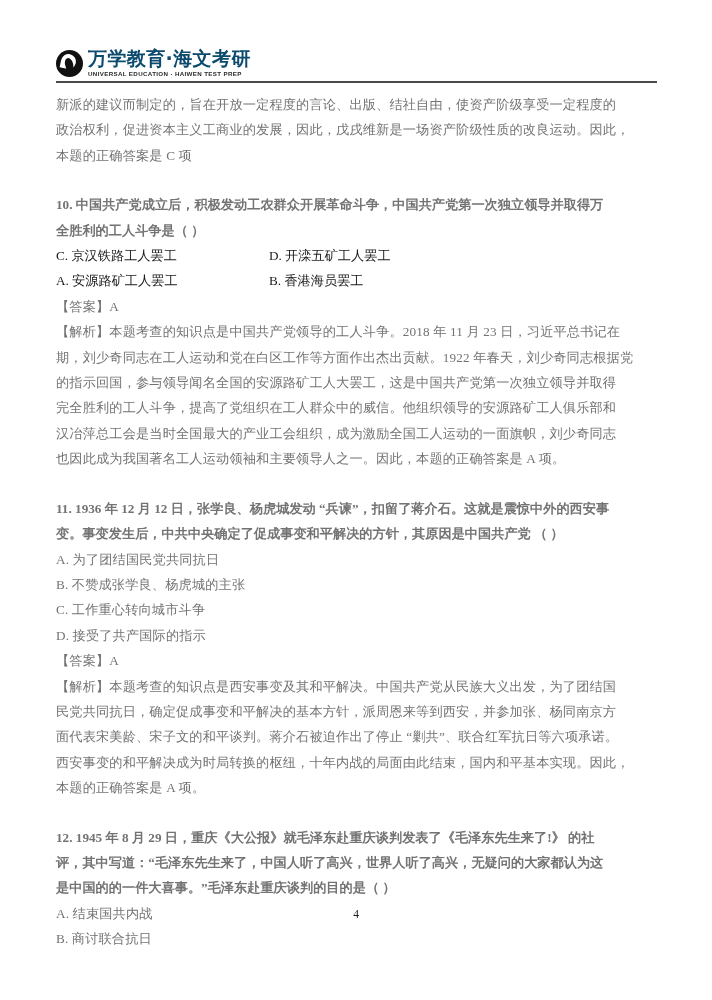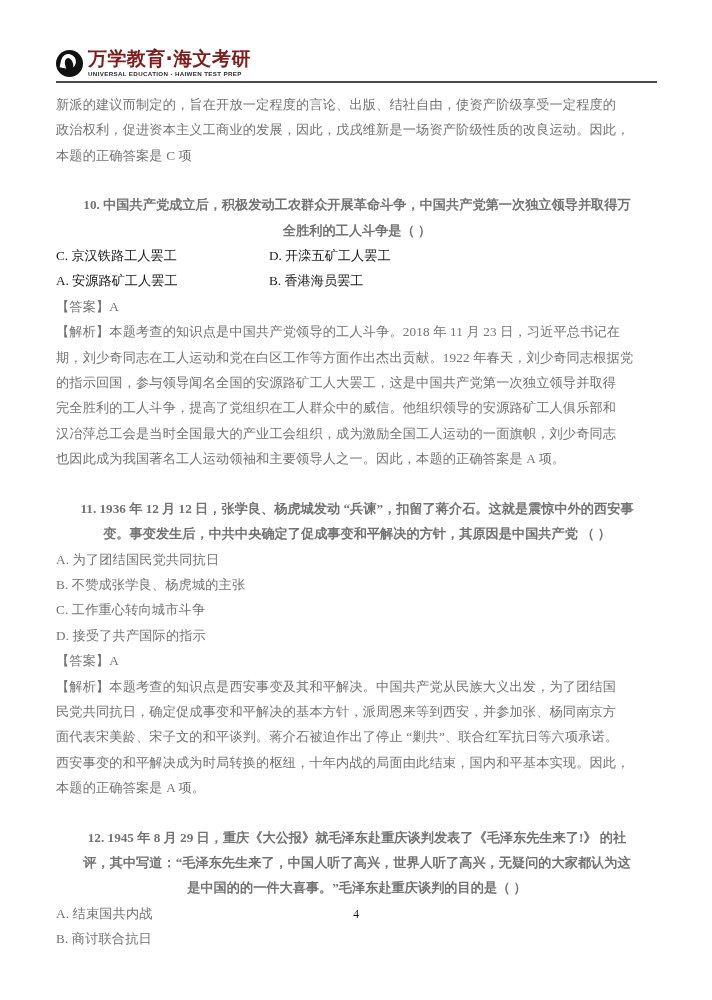--- a/index.html
+++ b/index.html
@@ -69,21 +69,21 @@
   .logo-text {
     display: flex;
     flex-direction: column;
     line-height: 1;
   }
   .logo-cn {
     font-family: "DejaVu Sans", "Liberation Sans", sans-serif;
     font-size: 19px;
     font-weight: bold;
     letter-spacing: 0.4px;
-    color: #7f1d1d;
+    color: #0c4a6e;
     line-height: 20px;
     white-space: nowrap;
   }
   .logo-en {
     font-family: "Liberation Sans", "DejaVu Sans", sans-serif;
     font-size: 6.2px;
     font-weight: bold;
     letter-spacing: 0.35px;
     color: #2a2a2a;
     line-height: 9px;
@@ -110,21 +110,20 @@
     margin: 0;
     font-size: 13.2px;
     line-height: 25.4px;
     letter-spacing: 0.15px;
     white-space: nowrap;
     color: #737373;
   }
   p.bold {
     font-weight: bold;
     letter-spacing: 0px;
-    text-align: center;
   }
   .gap-lg { height: 24px; }
 
   .opt-row {
     display: flex;
     font-size: 13.2px;
     line-height: 25.4px;
     white-space: nowrap;
   }
   .opt-a { width: 213px; flex: 0 0 213px; }

